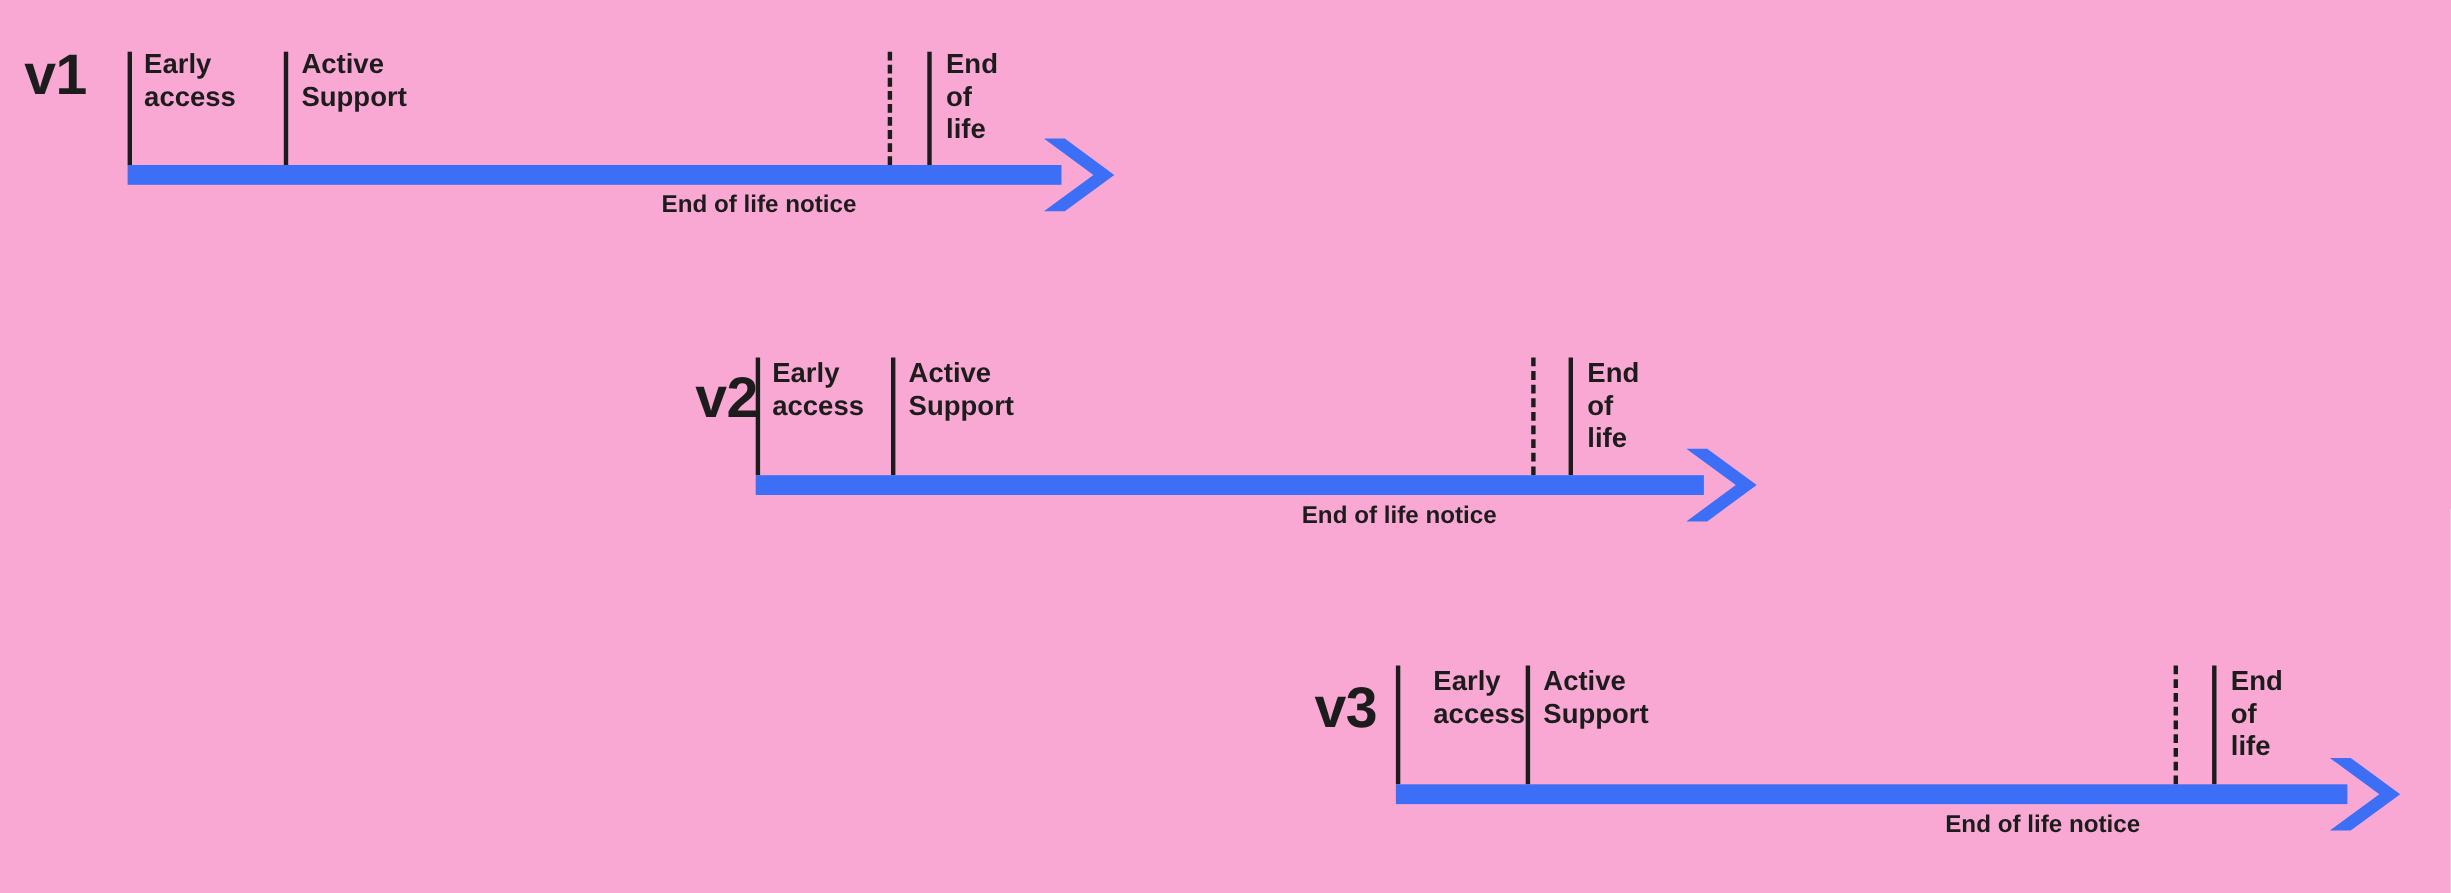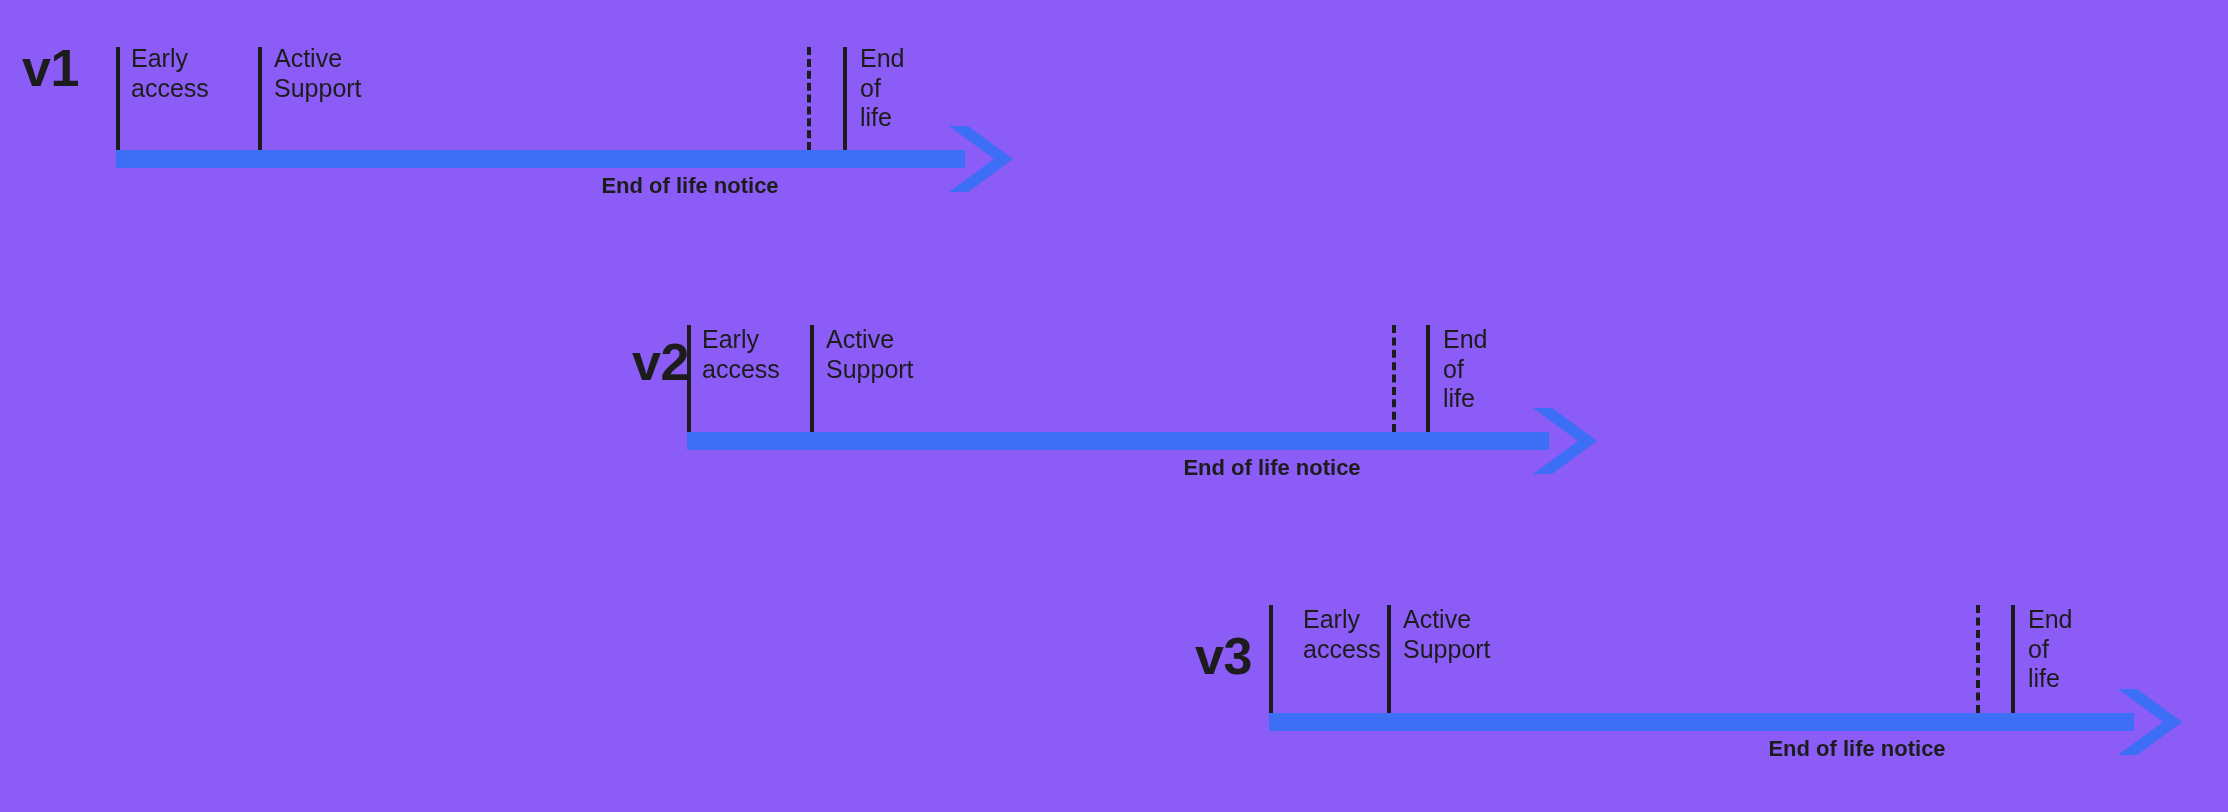--- a/index.html
+++ b/index.html
@@ -38,21 +38,21 @@
     background: #1c1c1c;
   }
   .divider.dashed {
     width: 0;
     background: none;
     border-left: 4px dashed #1c1c1c;
   }
   .phase-label {
     position: absolute;
     font-size: 25px;
-    font-weight: 400;
+    font-weight: 700;
     color: #1c1c1c;
     line-height: 1.18;
     white-space: pre-line;
   }
   .timeline-arrow {
     position: absolute;
     overflow: visible;
   }
   .notice-label {
     position: absolute;
@@ -60,21 +60,21 @@
     font-weight: 700;
     color: #1c1c1c;
     line-height: 1;
     white-space: nowrap;
     transform: translateX(-50%);
   }
 </style>
 </head>
 <body>
 
-<div id="canvas" style="background: #8b5cf6;">
+<div id="canvas" style="background: #f9a8d4;">
     <div class="lifecycle-row">
       <div class="version-label" style="left: 22px; top: 42px;">v1</div>
       <div class="divider" style="left: 116px; top: 47px; height: 103px; background: rgb(28, 28, 28);"></div>
       <div class="divider" style="left: 258px; top: 47px; height: 103px; background: rgb(28, 28, 28);"></div>
       <div class="divider dashed" style="left: 807px; top: 47px; height: 103px; border-left-color: rgb(28, 28, 28);"></div>
       <div class="divider" style="left: 843px; top: 47px; height: 103px; background: rgb(28, 28, 28);"></div>
       <div class="phase-label" style="left: 131px; top: 44px; color: rgb(28, 28, 28);">Early
 access</div>
       <div class="phase-label" style="left: 274px; top: 44px; color: rgb(28, 28, 28);">Active Support</div>
       <div class="phase-label" style="left: 860px; top: 44px; color: rgb(28, 28, 28);">End of life</div>
@@ -94,21 +94,21 @@
 access</div>
       <div class="phase-label" style="left: 826px; top: 325px; color: rgb(28, 28, 28);">Active Support</div>
       <div class="phase-label" style="left: 1443px; top: 325px; color: rgb(28, 28, 28);">End of life</div>
       <svg class="timeline-arrow" width="920" height="72" viewBox="0 0 920 72" style="left: 687px; top: 405px;">
         <rect x="0" y="27" width="862" height="18" fill="#3c6ff5"></rect>
         <polygon points="846.0,3.0 865.0,3.0 910.0,36.0 865.0,69.0 846.0,69.0 891.0,36.0" fill="#3c6ff5"></polygon>
       </svg>
       <div class="notice-label" style="left: 1272px; top: 457px; color: rgb(28, 28, 28);">End of life notice</div>
     </div>
     <div class="lifecycle-row">
-      <div class="version-label" style="left: 1195px; top: 618px; margin-top: 12px;">v3</div>
+      <div class="version-label" style="left: 1195px; top: 618px;">v3</div>
       <div class="divider" style="left: 1269px; top: 605px; height: 108px; background: rgb(28, 28, 28);"></div>
       <div class="divider" style="left: 1387px; top: 605px; height: 108px; background: rgb(28, 28, 28);"></div>
       <div class="divider dashed" style="left: 1976px; top: 605px; height: 108px; border-left-color: rgb(28, 28, 28);"></div>
       <div class="divider" style="left: 2011px; top: 605px; height: 108px; background: rgb(28, 28, 28);"></div>
       <div class="phase-label" style="left: 1303px; top: 605px; color: rgb(28, 28, 28);">Early
 access</div>
       <div class="phase-label" style="left: 1403px; top: 605px; color: rgb(28, 28, 28);">Active Support</div>
       <div class="phase-label" style="left: 2028px; top: 605px; color: rgb(28, 28, 28);">End of life</div>
       <svg class="timeline-arrow" width="923" height="72" viewBox="0 0 923 72" style="left: 1269px; top: 686px;">
         <rect x="0" y="27" width="865" height="18" fill="#3c6ff5"></rect>

